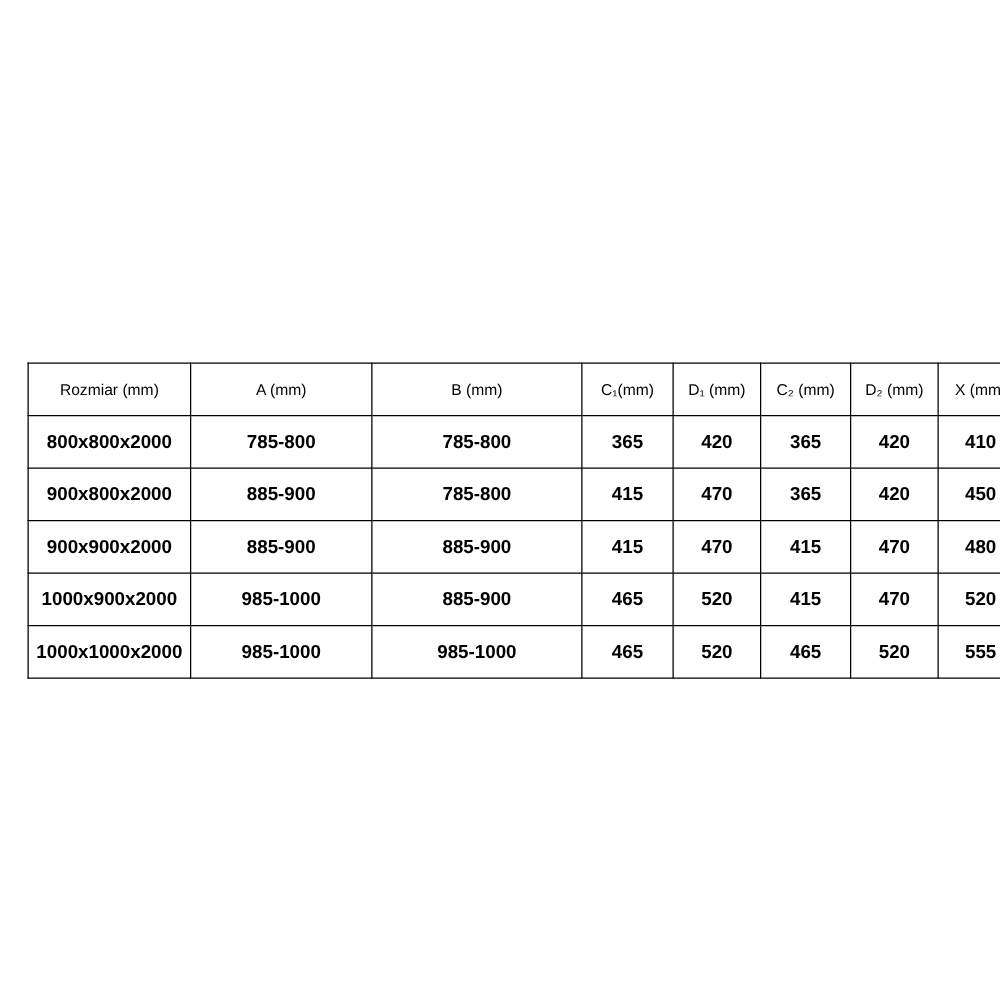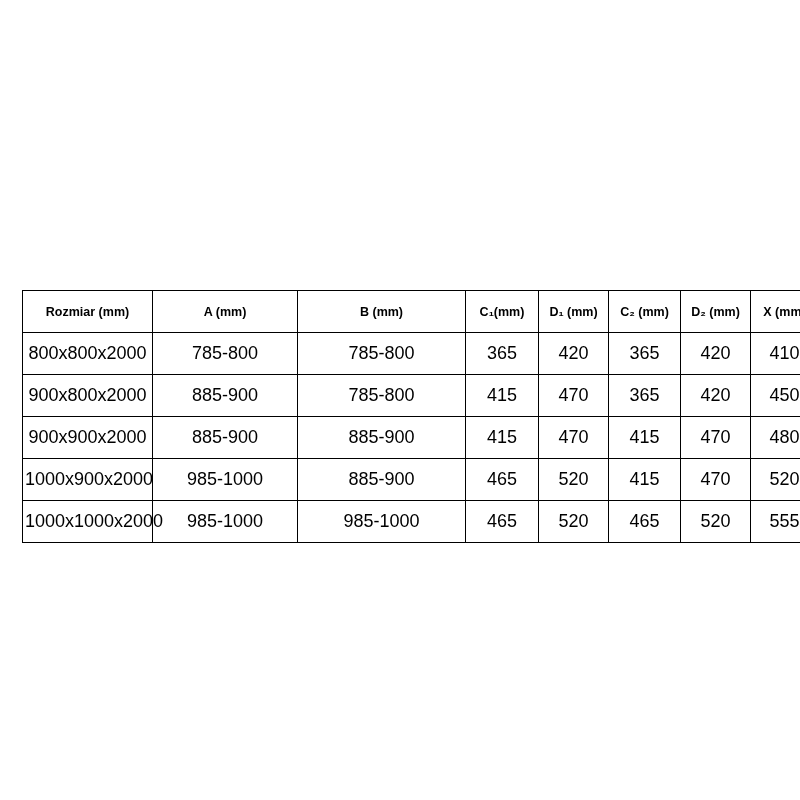--- a/index.html
+++ b/index.html
@@ -25,27 +25,27 @@
     width: 756px;
     table-layout: fixed;
   }
   table.spec-table th,
   table.spec-table td {
     border: 1px solid #000000;
     text-align: center;
     vertical-align: middle;
     height: 41px;
     padding: 0 2px;
-    font-size: 18px;
-    font-weight: normal;
+    font-size: 15px;
+    font-weight: bold;
     white-space: nowrap;
   }
   table.spec-table thead th {
     font-size: 12.5px;
-    font-weight: bold;
+    font-weight: normal;
     margin-top: 36px;
   }
   
   col.c-size   { width: 130px; }
   col.c-a      { width: 145px; }
   col.c-b      { width: 168px; }
   col.c-c1     { width: 73px; }
   col.c-d1     { width: 70px; }
   col.c-c2     { width: 72px; }
   col.c-d2     { width: 70px; }

